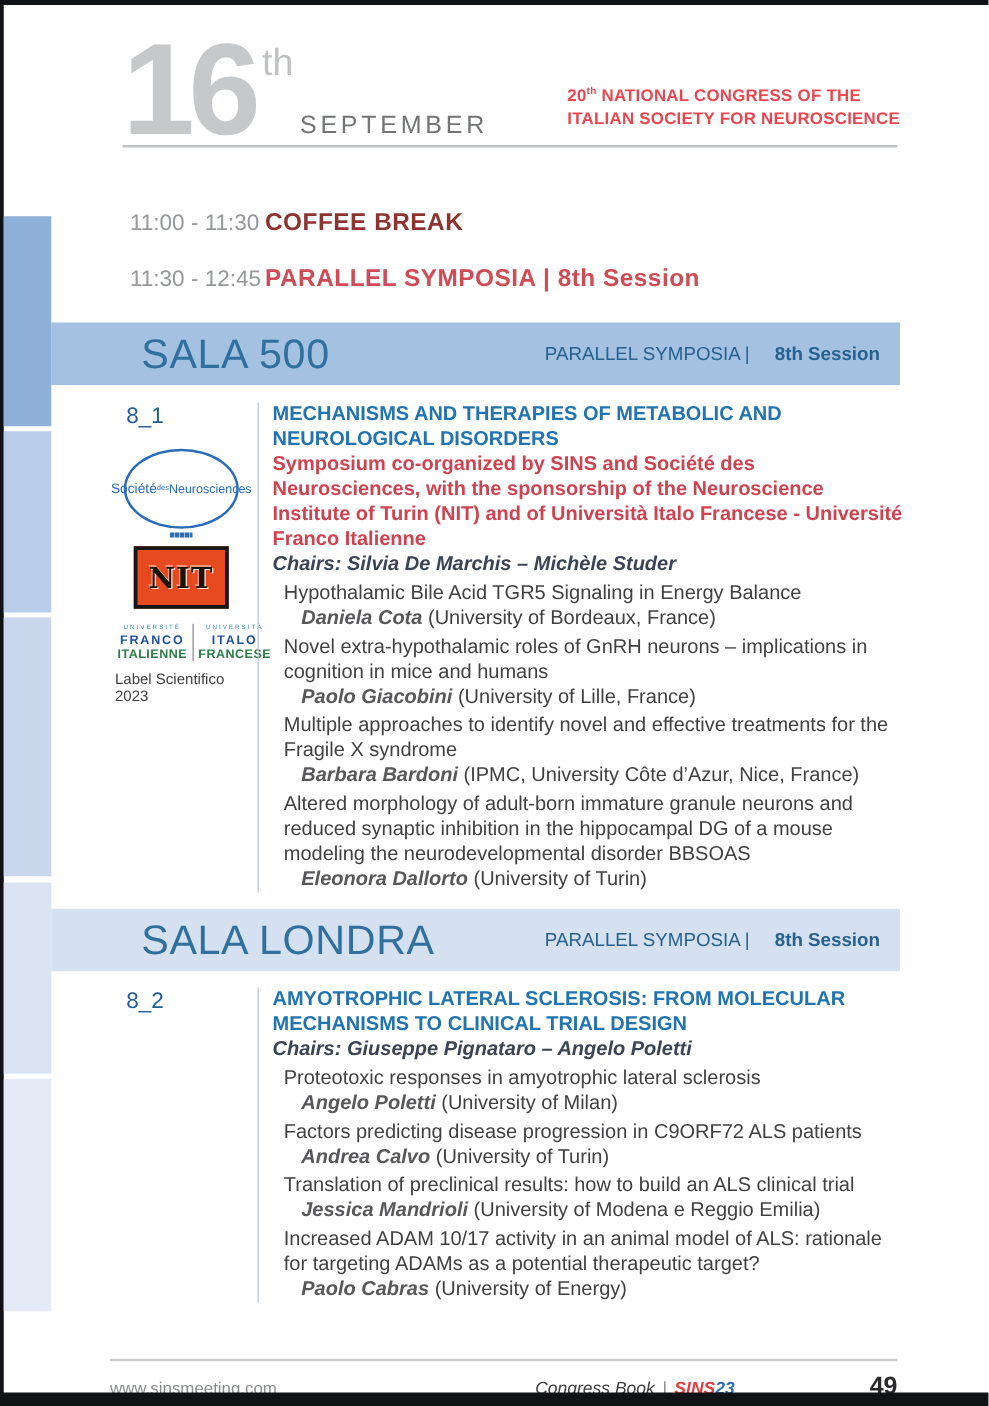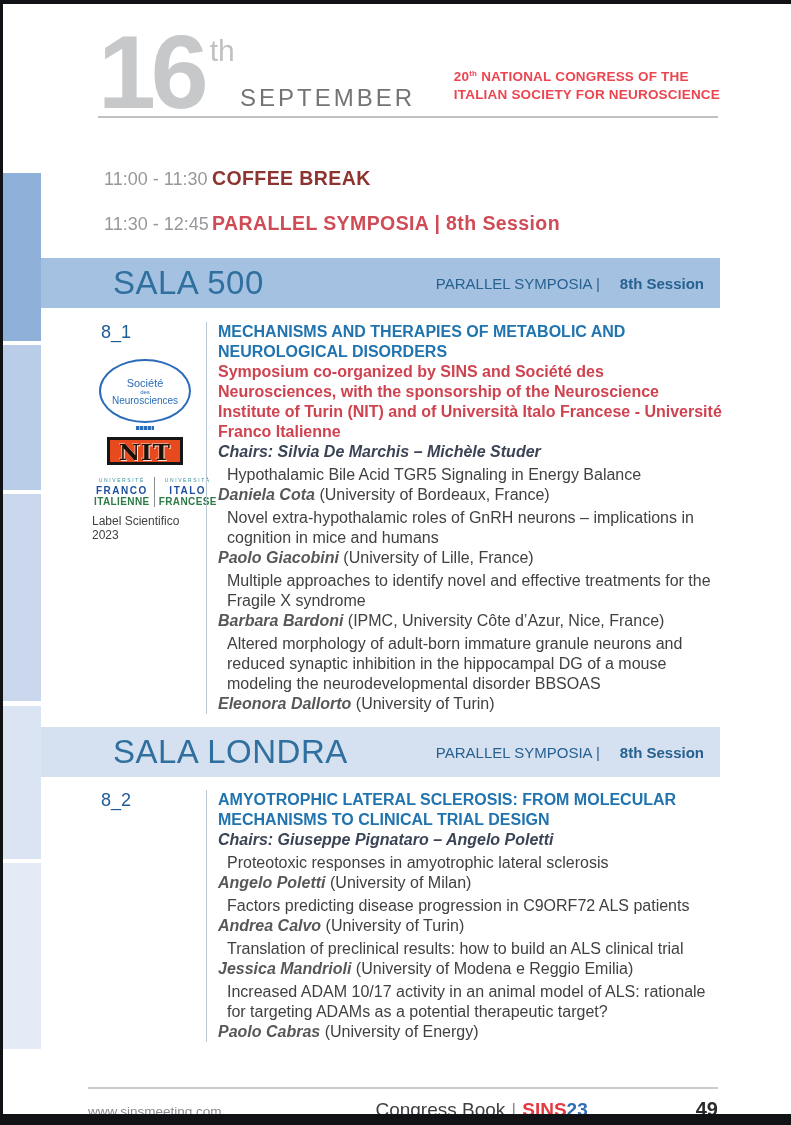--- a/index.html
+++ b/index.html
@@ -19,21 +19,21 @@
   .band-2 { top:345px; height:145px; background:#b9cce8; }
   .band-3 { top:494px; height:207px; background:#c9d6ec; }
   .band-4 { top:706px; height:153px; background:#dbe4f2; }
   .band-5 { top:863px; height:186px; background:#e4eaf6; }
 
   
   .header { position:absolute; left:88px; top:28px; width:632px; height:90px; }
   .day-wrap { position:absolute; left:10px; top:2px; color:#c6c8ca; }
   .day { font-size:104px; font-weight:700; line-height:0.82; letter-spacing:-5px; }
   .day-sup { font-size:30px; font-weight:400; vertical-align:top; position:relative; top:4px; letter-spacing:0; margin-left:6px; color:#bfc1c3; }
-  .month { position:absolute; left:152px; bottom:6px; font-size:24px; letter-spacing:3px; color:#727476; }
+  .month { position:absolute; left:152px; bottom:6px; font-size:20px; letter-spacing:3px; color:#727476; }
   .congress { position:absolute; right:0; top:40px; font-size:13.5px; font-weight:700; color:#ec4550; line-height:1.3; letter-spacing:0.2px; }
   .congress sup { font-size:8px; }
   .header-rule { position:absolute; left:10px; right:2px; bottom:0; height:2px; background:#bfc1c3; }
 
   
   .schedule { position:absolute; left:88px; top:167px; width:632px; }
   .sched-row { display:flex; align-items:baseline; }
   .sched-row + .sched-row { margin-top:22px; }
   .sched-time { width:108px; flex:none; font-size:18px; color:#96989b; margin-left:16px; }
   .sched-label { font-size:19.5px; font-weight:700; letter-spacing:0.4px; }
@@ -54,47 +54,47 @@
   .session-2 { top:790px; }
   .s-left { width:118px; flex:none; display:flex; flex-direction:column; align-items:flex-start; }
   .s-code { font-size:18px; font-weight:400; color:#1e5c94; margin-left:13px; }
   .s-body { flex:1; border-left:1px solid #bcc7d4; padding-left:11px; font-size:16px; line-height:20px; }
   .s-title { color:#2174af; font-weight:700; }
   .s-sub { color:#cf4350; font-weight:700; }
   .s-chairs { color:#3b4455; font-weight:700; font-style:italic; }
   .talk { margin-top:3px; }
   .talk-title { padding-left:9px; color:#414143; }
   .talk-speaker { color:#414143; }
-  .talk-speaker .name { font-weight:700; font-style:italic; color:#58585a; }
+  .talk-speaker .name { font-weight:700; font-style:italic; color:#58585a;margin-left:23px; }
 
   
   .logo-soc { margin:16px 0 0 11px; width:92px; height:64px; border:2px solid #2b6cb8; border-radius:50%;
-    display:flex; flex-direction:column; align-items:center; justify-content:center; color:#2b6cb8; background:#fff; }
+    display:flex; flex-direction:row; align-items:center; justify-content:center; color:#2b6cb8; background:#fff; }
   .soc-l1 { font-size:11px; }
   .soc-l2 { font-size:6px; }
   .soc-l3 { font-size:10px; }
   .soc-dots { width:18px; height:4px; margin:3px 0 0 48px; background:repeating-linear-gradient(90deg,#2b6cb8 0 3px,#a9c2e2 3px 4px); }
-  .logo-nit { margin:7px 0 0 19px; width:76px; height:28px; background:#e64a1e; border:3px solid #161616;
+  .logo-nit { margin:7px 0 0 19px; width:76px; height:50px; background:#e64a1e; border:3px solid #161616;
     display:flex; align-items:center; justify-content:center; font-family:"DejaVu Serif", serif; font-weight:700;
     font-size:23px; color:#1c1208; letter-spacing:1px;
     text-shadow:1px 1px 0 rgba(255,255,255,0.85), -1px -1px 0 rgba(255,255,255,0.45); }
   .logo-univ { margin:12px 0 0 2px; display:flex; align-items:stretch; }
   .univ-col { display:flex; flex-direction:column; align-items:center; padding:0 4px; }
   .univ-col + .univ-col { border-left:1px solid #8a8c8e; }
   .univ-tiny { font-size:5px; letter-spacing:1.6px; color:#33919e; margin-bottom:2px; white-space:nowrap; }
   .univ-blue { font-size:10px; font-weight:700; color:#1d4f9e; letter-spacing:1.5px; white-space:nowrap; }
   .univ-green { font-size:10px; font-weight:700; color:#2c7a45; letter-spacing:0.4px; white-space:nowrap; }
   .label-sci { margin:7px 0 0 4px; font-size:12px; color:#414042; }
 
   
   .footer { position:absolute; left:88px; top:1087px; width:630px; }
   .footer-rule { height:2px; background:#c9cbcd; }
   .footer-row { display:flex; align-items:baseline; margin-top:9px; }
   .f-site { font-size:13.5px; color:#8a8c8f; }
-  .f-book { margin-left:auto; font-size:19px; color:#3e3e40; }
+  .f-book { margin-left:auto; font-size:14px; color:#3e3e40;font-style:italic; }
   .f-sep { color:#8a8c8f; margin:0 6px; }
   .f-red { color:#e23b41; font-weight:700; }
   .f-blue { color:#2f6db5; font-weight:700; }
   .f-page { margin-left:108px; font-size:20px; font-weight:700; color:#2a2a2c; }
 </style>
 </head>
 <body>
 
 <div class="page">
   <div class="edge-top"></div>

